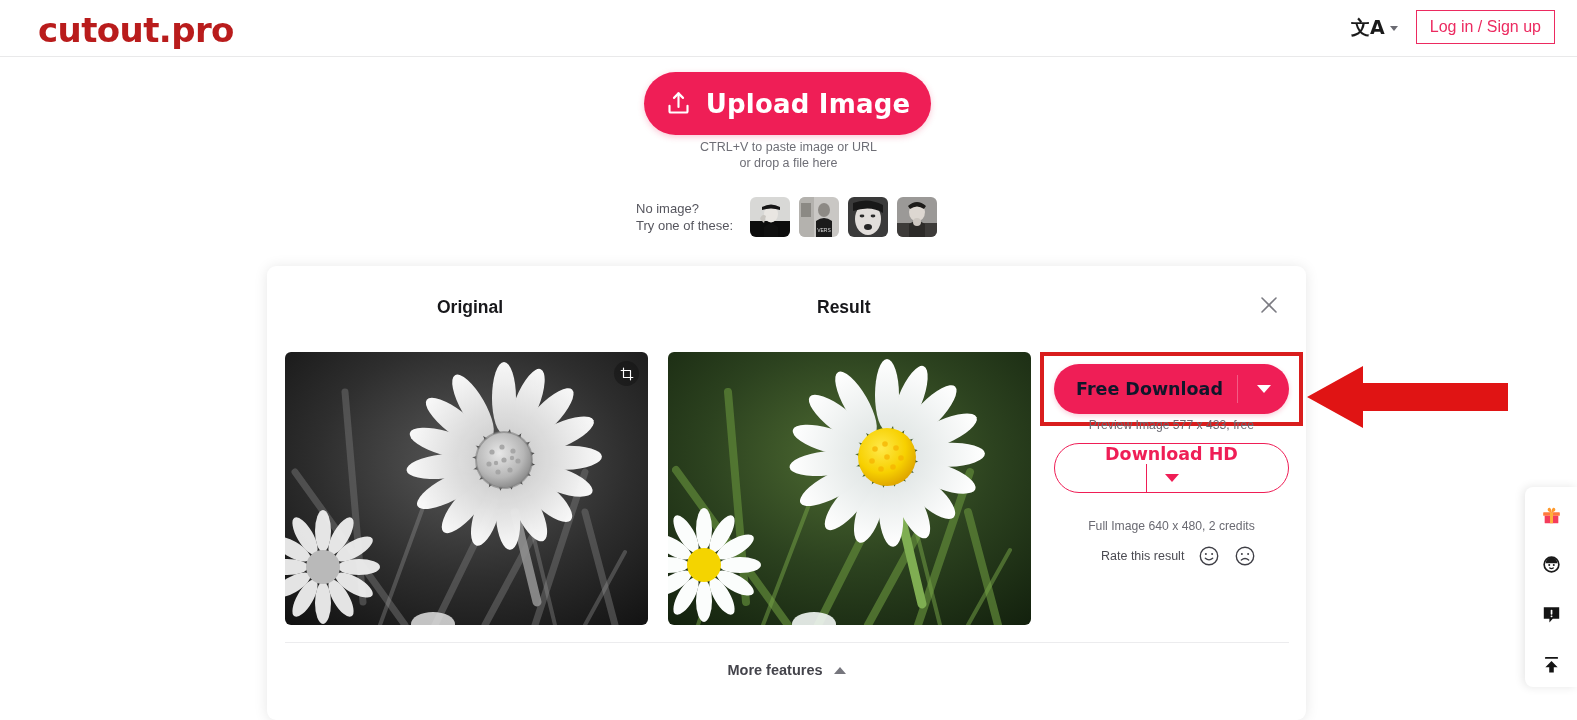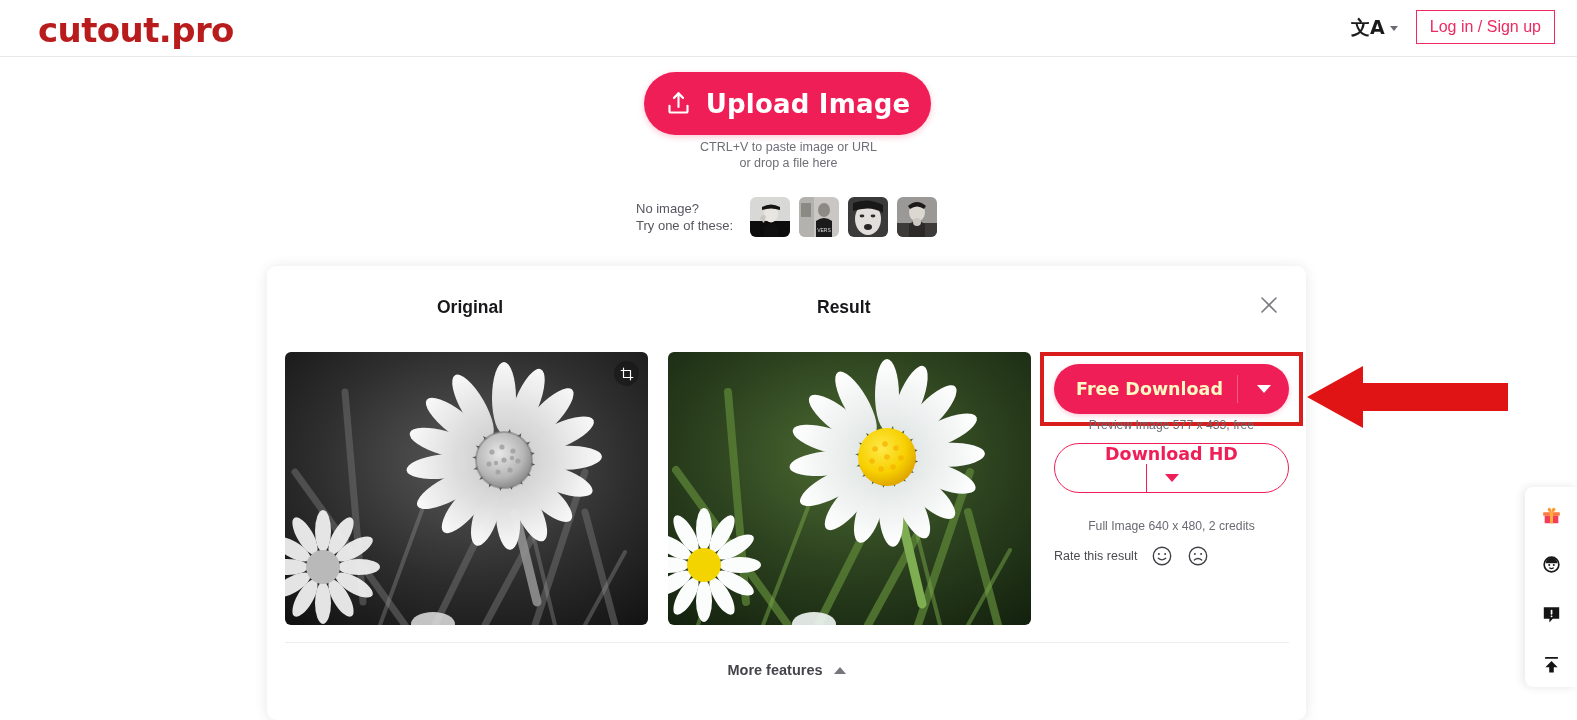--- a/index.html
+++ b/index.html
@@ -96,21 +96,21 @@
     position:absolute; left:-14px; top:-12px; width:263px; height:74px;
     border:4px solid #d91d1d; background:transparent;
   }
   .free-dl {
     position:absolute; left:0; top:0; width:235px; height:50px;
     background:#ef1e56; border-radius:25px; border:none;
     display:flex; align-items:center; cursor:pointer;
     box-shadow:0 2px 5px rgba(239,30,86,0.22);
   }
   .free-dl-label {
-    flex:1; text-align:center; color:#fef9c3; font-size:17.5px; font-weight:700;
+    flex:1; text-align:center; color:#0f172a; font-size:17.5px; font-weight:700;
     padding-left:8px; font-family:"DejaVu Sans", sans-serif;
   }
   .free-dl-caret {
     width:52px; display:flex; align-items:center; justify-content:center;
     border-left:1px solid rgba(255,255,255,0.28); height:28px;
   }
   .tri-white { width:0;height:0;border-left:7px solid transparent;border-right:7px solid transparent;border-top:8px solid #fff; }
   .tri-pink  { width:0;height:0;border-left:7px solid transparent;border-right:7px solid transparent;border-top:8px solid #ef1e56; }
 
   .cap { position:absolute; left:0; width:235px; text-align:center; font-size:12.2px; color:#6a6a72; }
@@ -119,21 +119,21 @@
 
   .hd-dl {
     position:absolute; left:0; top:91px; width:235px; height:50px;
     border:1.4px solid #ef1e56; border-radius:25px; background:#fff;
     display:flex; align-items:center; cursor:pointer; overflow:hidden;flex-direction:column;
   }
   .hd-dl-label { flex:1; text-align:center; color:#ef1e56; font-size:17.5px; font-weight:700; font-family:"DejaVu Sans", sans-serif;}
   .hd-dl-caret { width:52px; display:flex;align-items:center;justify-content:center; border-left:1.4px solid #ef1e56; height:50px; }
 
   .rate-row { position:absolute; left:0; top:193px; width:235px; display:flex; align-items:center; gap:14px; }
-  .rate-label { font-size:12.5px; color:#4b4b52; }
+  .rate-label { font-size:12.5px; color:#4b4b52;margin-left:47px; }
   .emoji-btn { width:22px;height:22px;cursor:pointer; }
 
   .divider { position:absolute; left:18px; top:376px; width:1004px; height:1px; background:#ececee; }
   .more-features {
     position:absolute; left:0; top:396px; width:1039px;
     display:flex; align-items:center; justify-content:center; gap:11px;
     font-size:14.5px; font-weight:700; color:#44444b; cursor:pointer;
   }
   .tri-up-gray { width:0;height:0;border-left:6px solid transparent;border-right:6px solid transparent;border-bottom:7px solid #76767d; }
 

